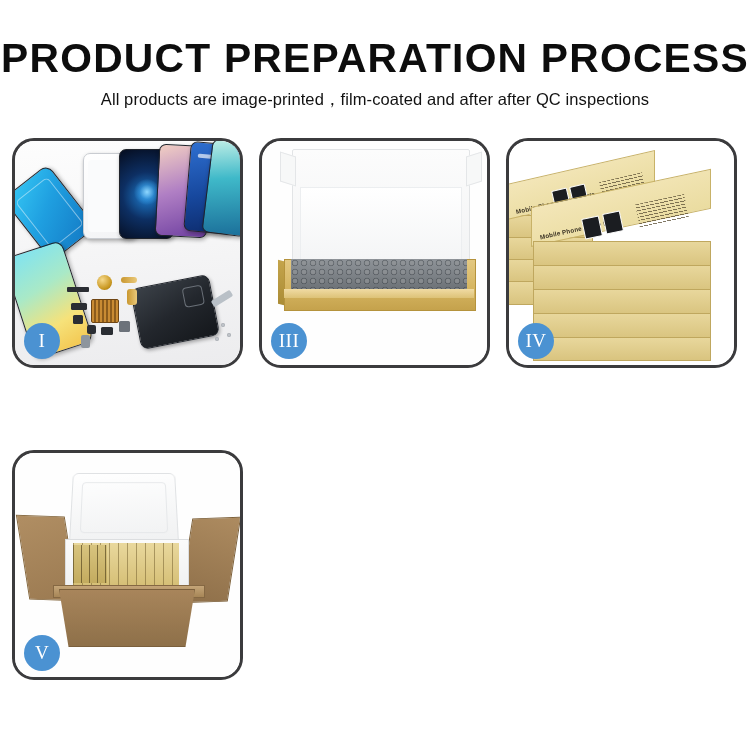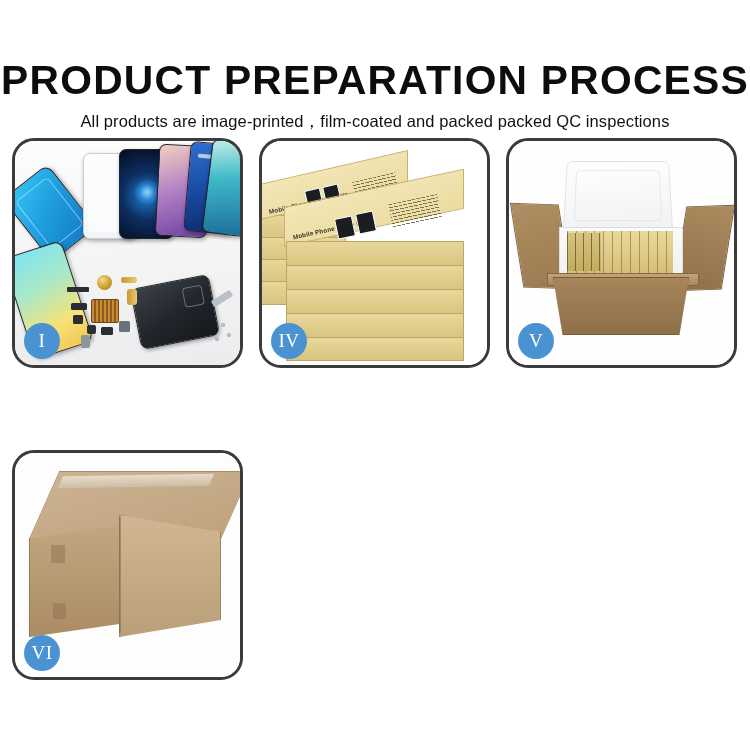--- a/index.html
+++ b/index.html
@@ -13,21 +13,20 @@
     font-family: "Liberation Sans", sans-serif;
     overflow: hidden;
     position: relative;
   }
 
   
   #header {
     width: 750px;
     padding-top: 38px;
     text-align: center;
-    margin-top: 22px;
   }
   #page-title {
     font-family: "Liberation Sans", sans-serif;
     font-size: 40px;
     font-weight: bold;
     letter-spacing: 1.2px;
     color: #0d0d0d;
     line-height: 1.0;
     margin: 0;
     transform: scaleX(1.02);
@@ -407,21 +406,21 @@
   }
   .c6-tab {
     position:absolute; background: rgba(146,119,84,.55); border-radius:1px;
   }
 </style>
 </head>
 <body>
 
 <div id="header">
   <div id="page-title">PRODUCT PREPARATION PROCESS</div>
-  <div id="page-subtitle">All products are image-printed，film-coated and packed packed QC inspections</div>
+  <div id="page-subtitle">All products are image-printed，film-coated and after after QC inspections</div>
 </div>
 
 <div id="panel-grid">
 
   <div class="panel">
     <div class="panel-photo">
       <div class="p1-bg"></div>
       <div class="phone-fan">
         <div class="pf pf1"></div>
         <div class="pf pf2"></div>
@@ -445,20 +444,33 @@
       <div class="part" style="left:66px;top:194px;width:9px;height:13px;background:#8d959d;border-radius:2px;"></div>
       <div class="part screw" style="left:206px;top:182px;"></div>
       <div class="part screw" style="left:212px;top:192px;"></div>
       <div class="part screw" style="left:200px;top:196px;"></div>
       <div class="part" style="left:196px;top:154px;width:22px;height:7px;background:#b9c0c7;transform:rotate(-32deg);"></div>
     </div>
     <div class="badge">I</div>
   </div>
 
 
+  <div class="panel">
+    <div class="panel-photo">
+      <div class="p3-bg"></div>
+      <div class="b3-lid"></div>
+      <div class="b3-foam"></div>
+      <div class="b3-side-l"></div>
+      <div class="b3-side-r"></div>
+      <div class="b3-tray"></div>
+      <div class="b3-tray-inner"></div>
+      <div class="b3-lip"></div>
+    </div>
+    <div class="badge">III</div>
+  </div>
 
   <div class="panel">
     <div class="panel-photo">
       <div class="p4-bg"></div>
       <div class="stackwrap">
 
         <div class="kb-front" style="left:-4px;top:74px;width:86px;height:22px;"></div>
         <div class="kb-front" style="left:-4px;top:96px;width:86px;height:22px;"></div>
         <div class="kb-front" style="left:-4px;top:118px;width:86px;height:22px;"></div>
         <div class="kb-front" style="left:-4px;top:140px;width:86px;height:22px;"></div>
@@ -493,27 +505,14 @@
       <div class="c5-foam-lid"></div>
       <div class="c5-foam-body"></div>
       <div class="c5-goods"></div>
       <div class="c5-goods-l"></div>
       <div class="c5-box-lipL"></div>
       <div class="c5-box-front"></div>
     </div>
     <div class="badge">V</div>
   </div>
 
-  <div class="panel">
-    <div class="panel-photo">
-      <div class="p6-bg"></div>
-      <div class="c6-top"></div>
-      <div class="c6-tape"></div>
-      <div class="c6-face-l"></div>
-      <div class="c6-face-r"></div>
-      <div class="c6-seam" style="left:104px;top:64px;width:1.5px;height:116px;"></div>
-      <div class="c6-tab" style="left:36px;top:92px;width:14px;height:18px;"></div>
-      <div class="c6-tab" style="left:38px;top:150px;width:13px;height:16px;"></div>
-    </div>
-    <div class="badge">VI</div>
-  </div>
 
 </div>
 
 </body></html>

